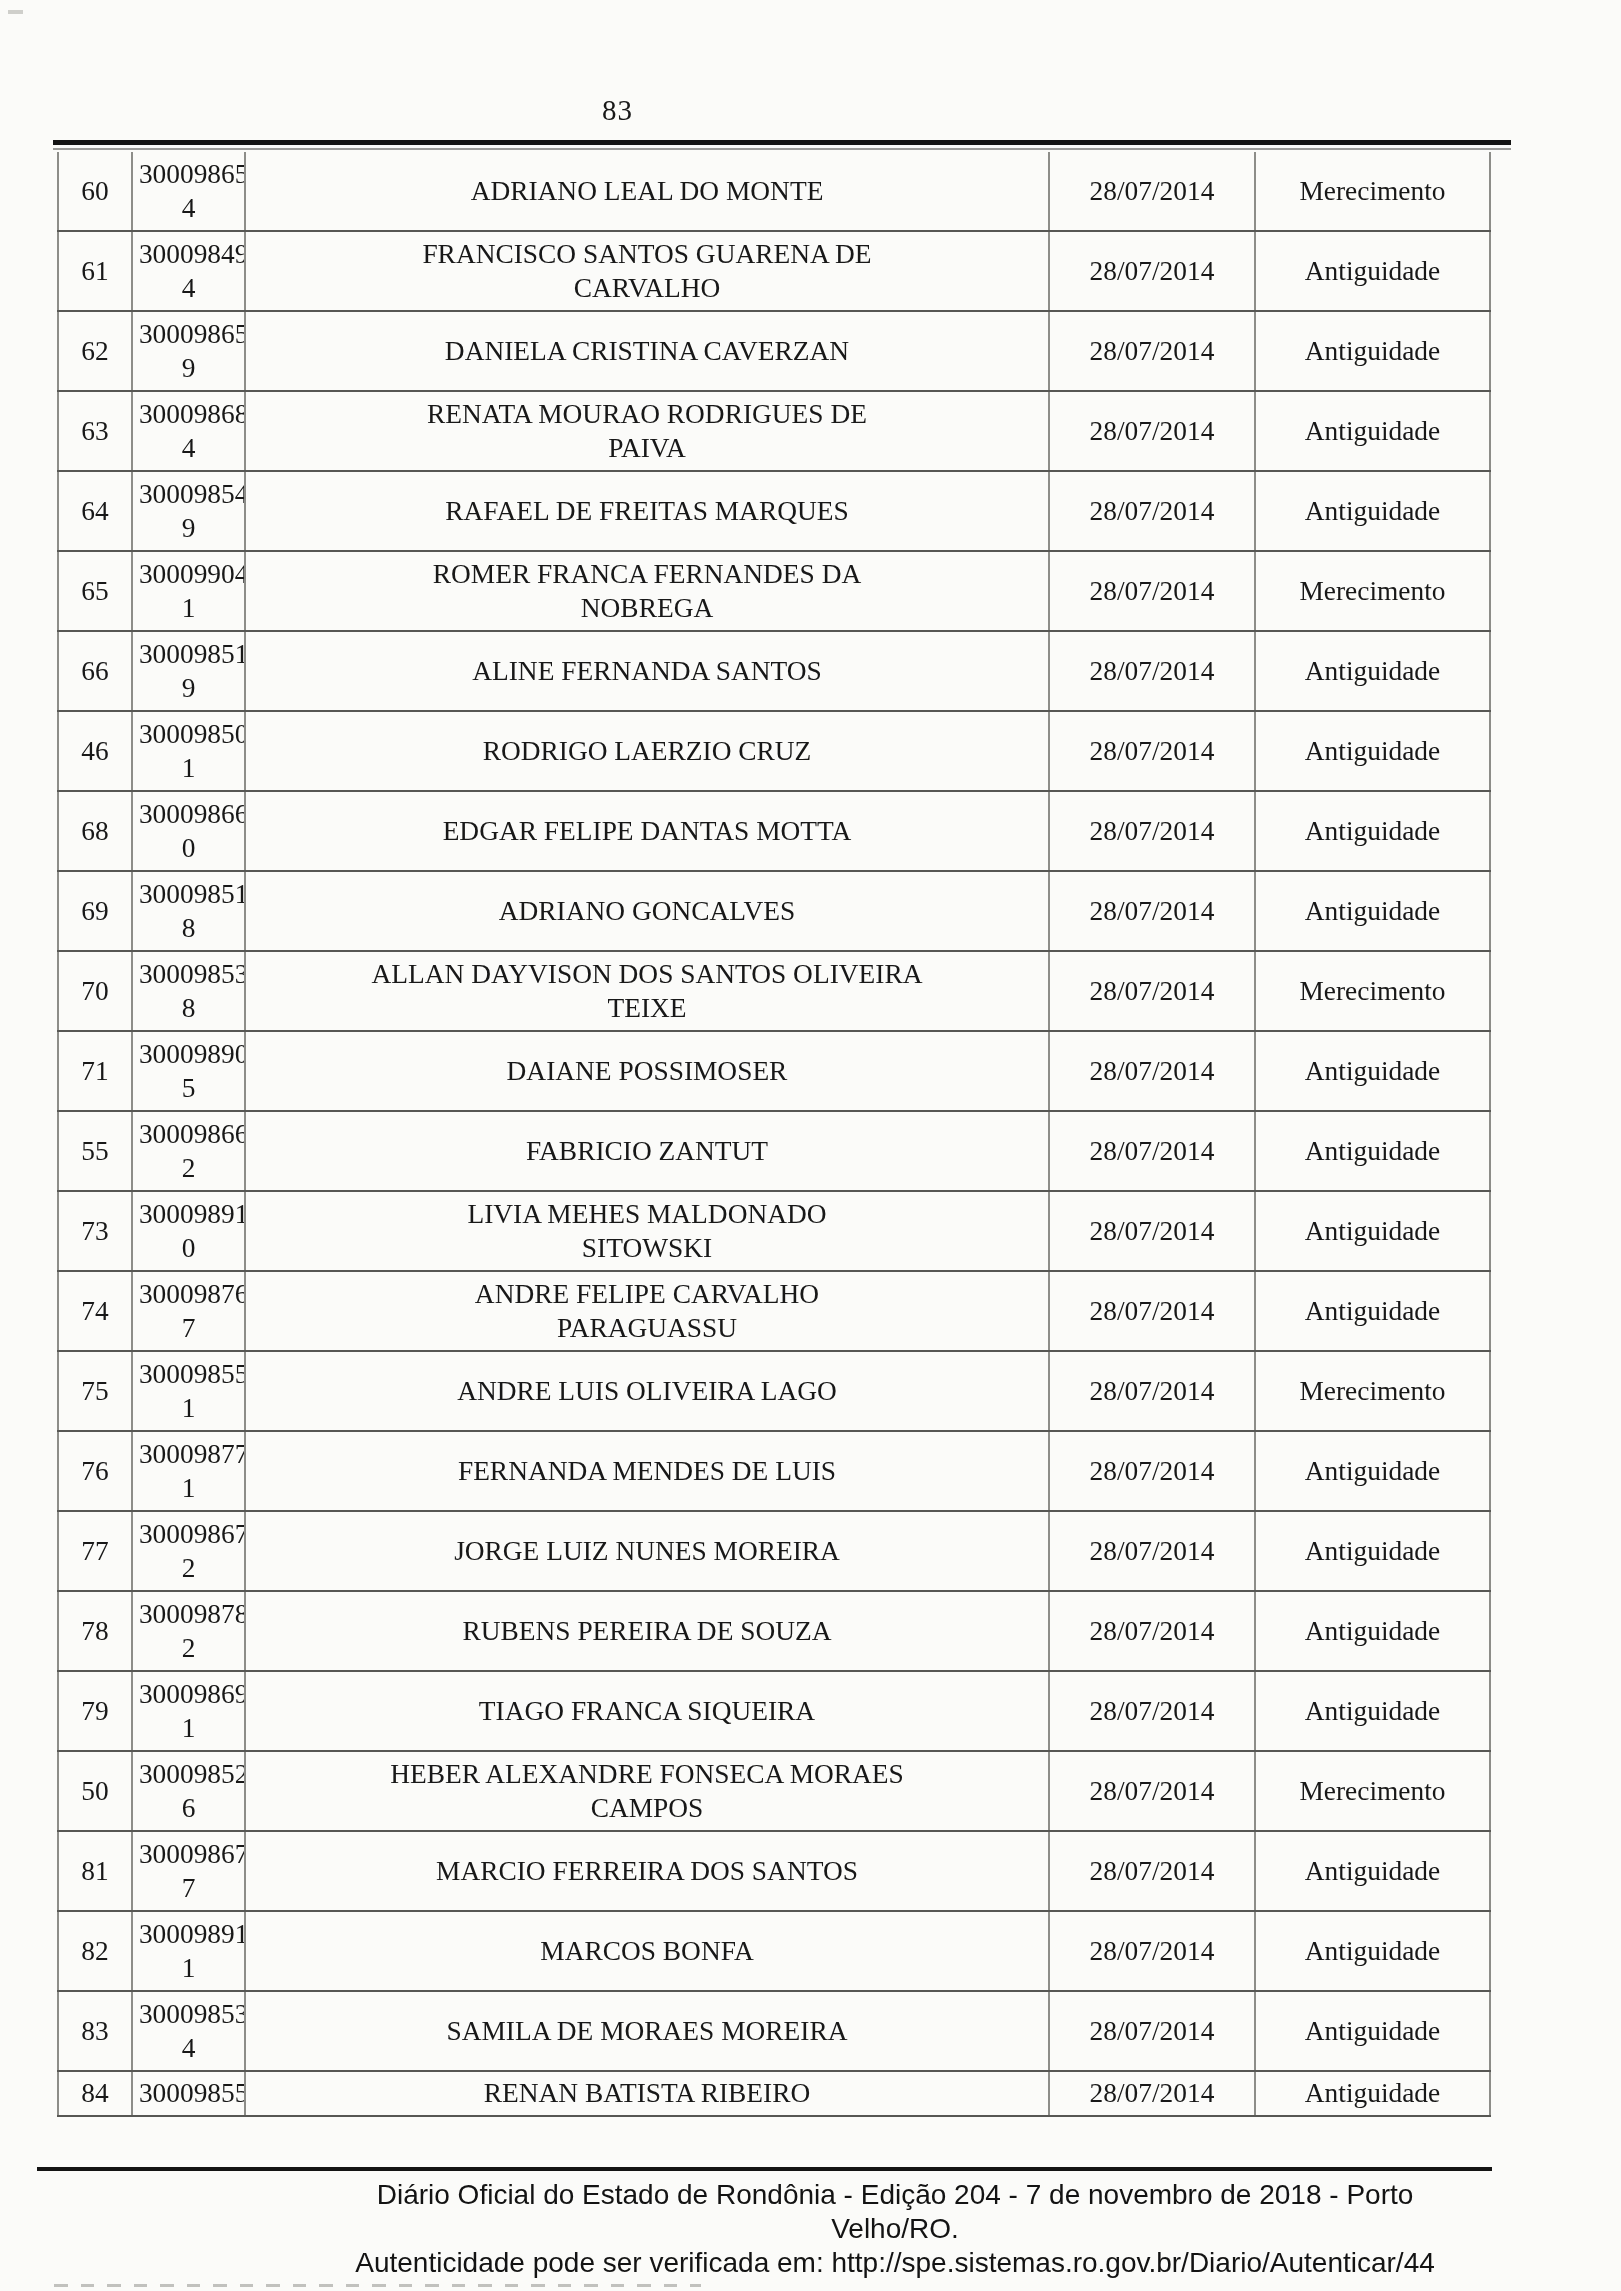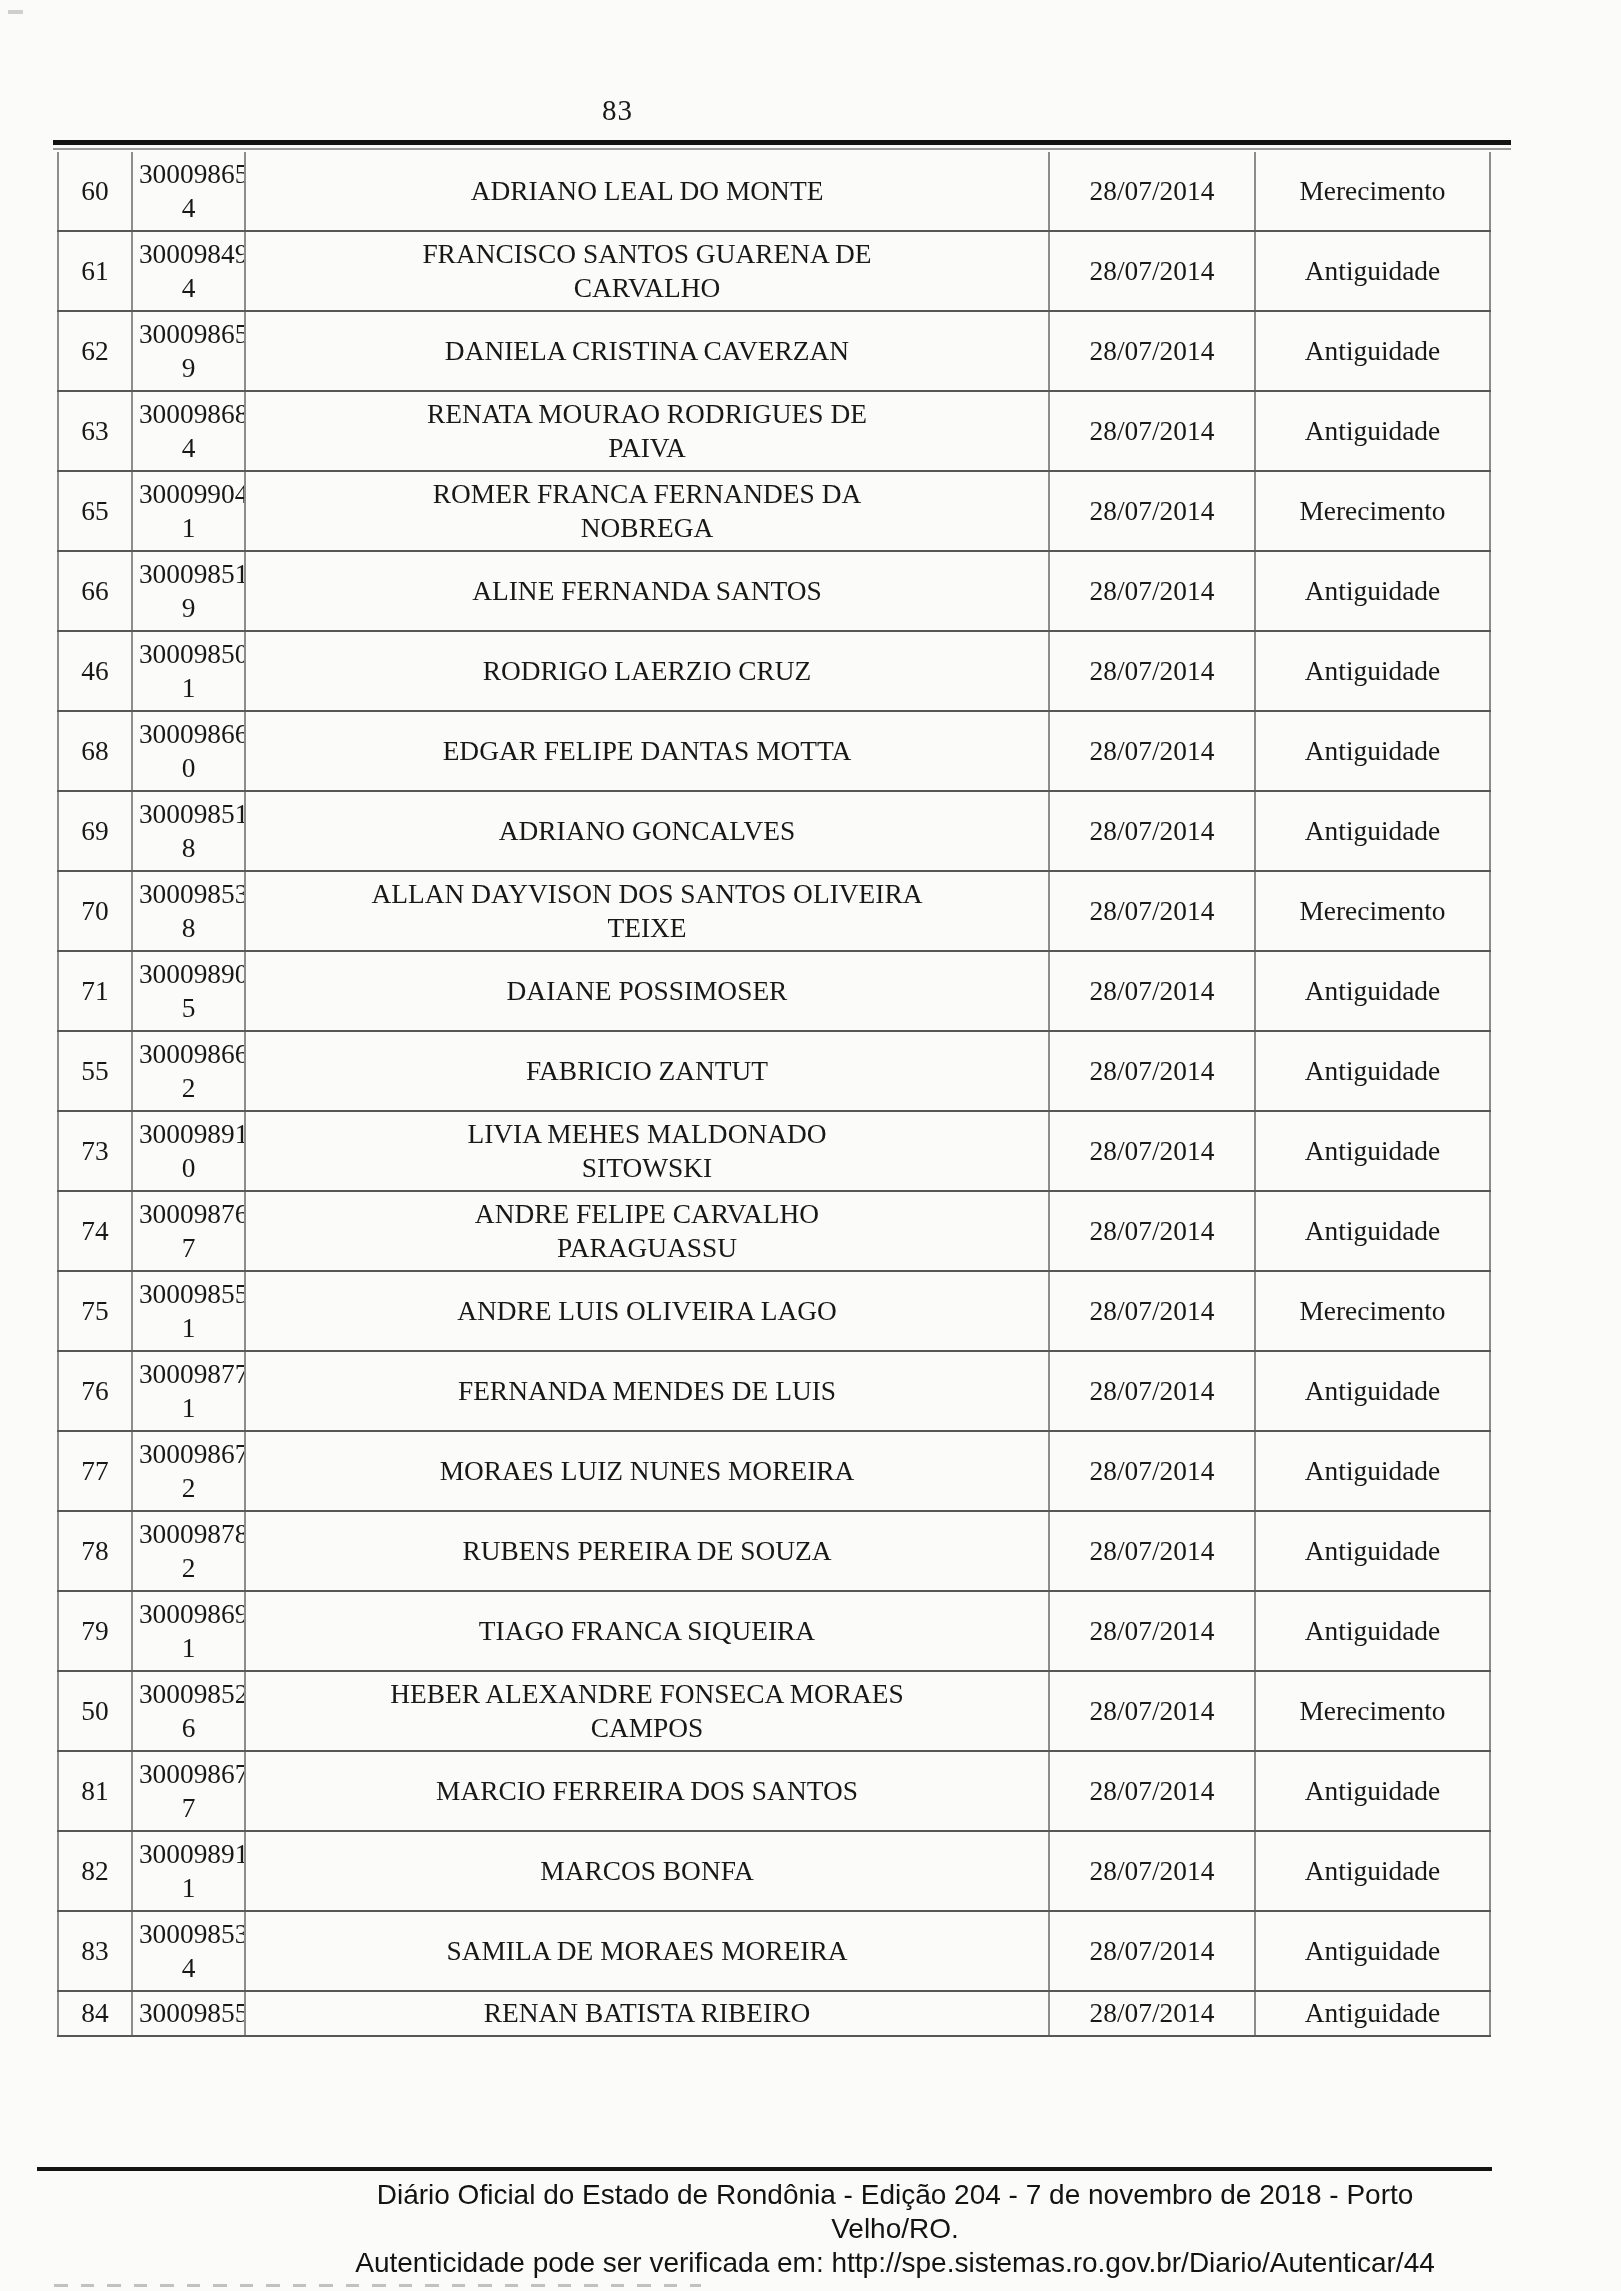--- a/index.html
+++ b/index.html
@@ -128,20 +128,28 @@
       <tr>
         <td>63</td>
         <td>30009868
 4</td>
         <td>RENATA MOURAO RODRIGUES DE
 PAIVA</td>
         <td>28/07/2014</td>
         <td>Antiguidade</td>
       </tr>
       <tr>
+        <td>64</td>
+        <td>30009854
+9</td>
+        <td>RAFAEL DE FREITAS MARQUES</td>
+        <td>28/07/2014</td>
+        <td>Antiguidade</td>
+      </tr>
+      <tr>
         <td>65</td>
         <td>30009904
 1</td>
         <td>ROMER FRANCA FERNANDES DA
 NOBREGA</td>
         <td>28/07/2014</td>
         <td>Merecimento</td>
       </tr>
       <tr>
         <td>66</td>
@@ -231,21 +239,21 @@
         <td>30009877
 1</td>
         <td>FERNANDA MENDES DE LUIS</td>
         <td>28/07/2014</td>
         <td>Antiguidade</td>
       </tr>
       <tr>
         <td>77</td>
         <td>30009867
 2</td>
-        <td>MORAES LUIZ NUNES MOREIRA</td>
+        <td>JORGE LUIZ NUNES MOREIRA</td>
         <td>28/07/2014</td>
         <td>Antiguidade</td>
       </tr>
       <tr>
         <td>78</td>
         <td>30009878
 2</td>
         <td>RUBENS PEREIRA DE SOUZA</td>
         <td>28/07/2014</td>
         <td>Antiguidade</td>

